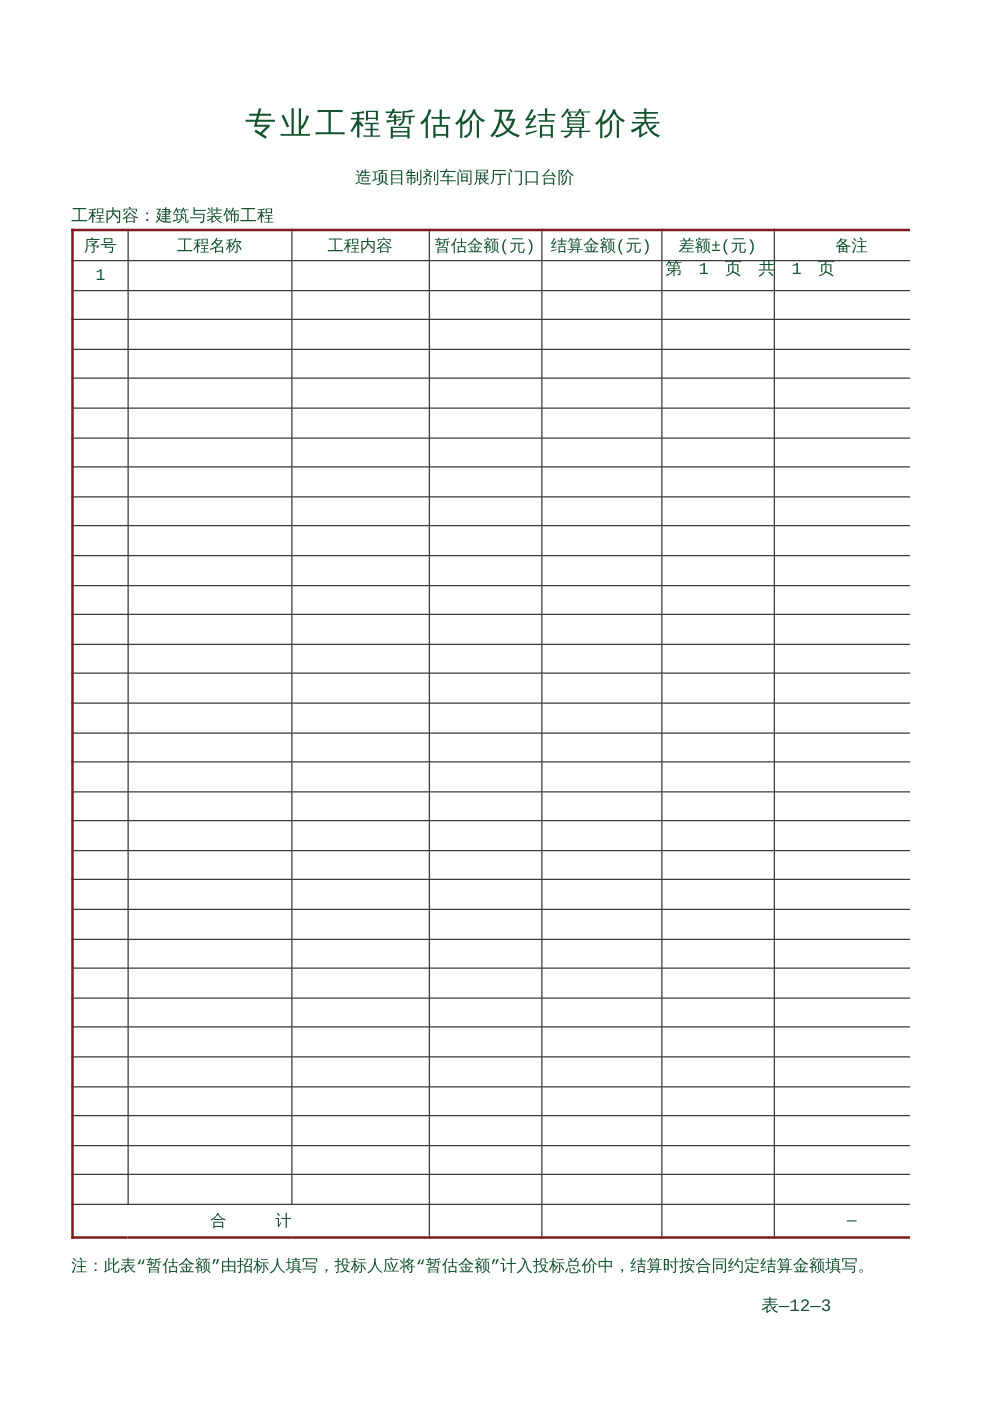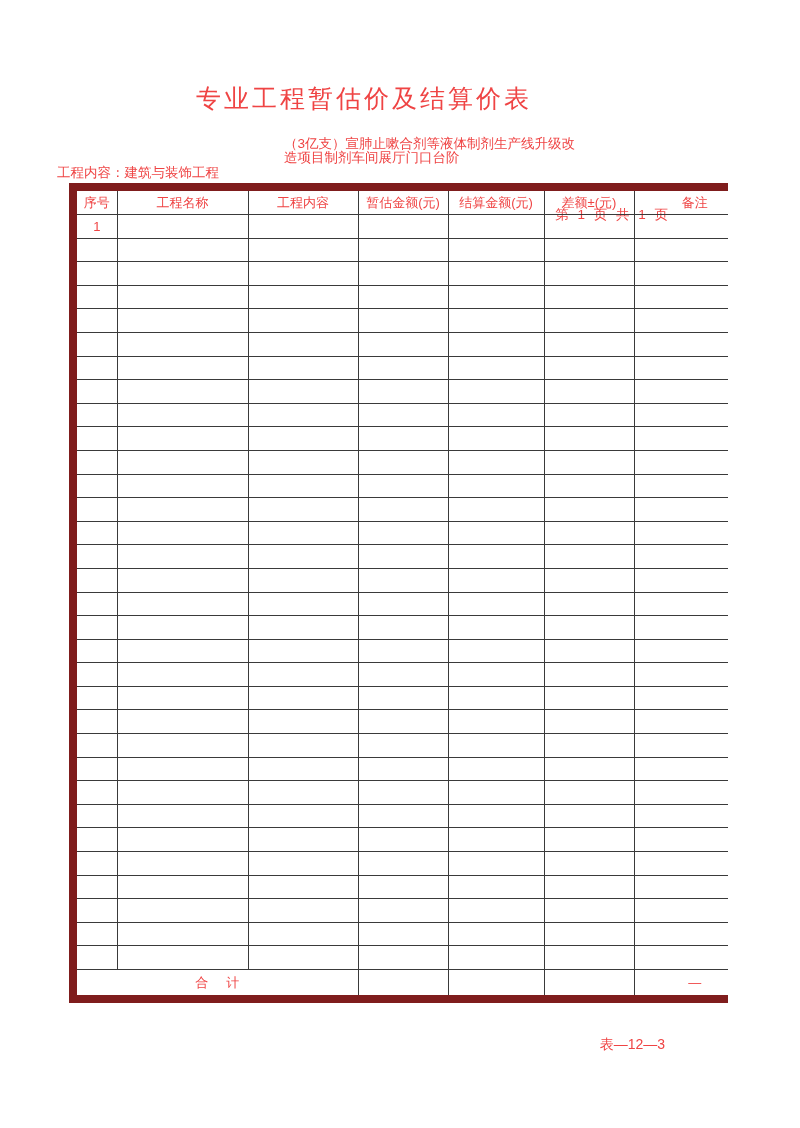--- a/index.html
+++ b/index.html
@@ -5,22 +5,22 @@
   html, body {
     margin: 0;
     padding: 0;
     background: #ffffff;
   }
   .page {
     position: relative;
     width: 728px;
     height: 1128px;
     background: #ffffff;
-    font-family: Liberation Sans, sans-serif;
-    color: #ef4444;
+    font-family: Liberation Mono, monospace;
+    color: #14532d;
     overflow: hidden;
   }
   .doc-title {
     position: absolute;
     top: 82px;
     left: 0;
     width: 100%;
     text-align: center;
     font-size: 25px;
     letter-spacing: 3px;
@@ -45,26 +45,26 @@
     position: absolute;
     right: 60px;
     top: 164px;
     font-size: 13.5px;
     white-space: pre;
     word-spacing: 5px;
     margin-top: 42px;
   }
   table.form-table {
     position: absolute;
-    left: 69px;
+    left: 57px;
     top: 183px;
     width: 686px;
     border-collapse: collapse;
     table-layout: fixed;
-    border: 8px solid #7f1d1d;
+    border: 2px solid #7f1d1d;
   }
   .form-table th,
   .form-table td {
     border: 1px solid #3a3a3a;
     padding: 0;
     text-align: center;
     vertical-align: middle;
     font-size: 13px;
     font-weight: normal;
     overflow: hidden;
@@ -89,21 +89,20 @@
   }
 </style>
 </head>
 <body>
 
 <div class="page">
 
   <div class="doc-title">专业工程暂估价及结算价表</div>
 
   <div class="section-block">
-    <div>（3亿支）宣肺止嗽合剂等液体制剂生产线升级改</div>
     <div>造项目制剂车间展厅门口台阶</div>
   </div>
 
   <div class="project-name">工程内容：建筑与装饰工程</div>
 
   <div class="page-info">第 1 页 共 1 页</div>
 
   <table class="form-table">
     <colgroup>
       <col style="width:44px">
@@ -419,16 +418,17 @@
       <tr>
         <td class="total-label" colspan="3">合     计</td>
         <td></td>
         <td></td>
         <td></td>
         <td>—</td>
       </tr>
     </tfoot>
   </table>
 
+  <div class="note">注：此表“暂估金额”由招标人填写，投标人应将“暂估金额”计入投标总价中，结算时按合同约定结算金额填写。</div>
 
   <div class="form-code">表—12—3</div>
 
 </div>
 
 </body></html>

